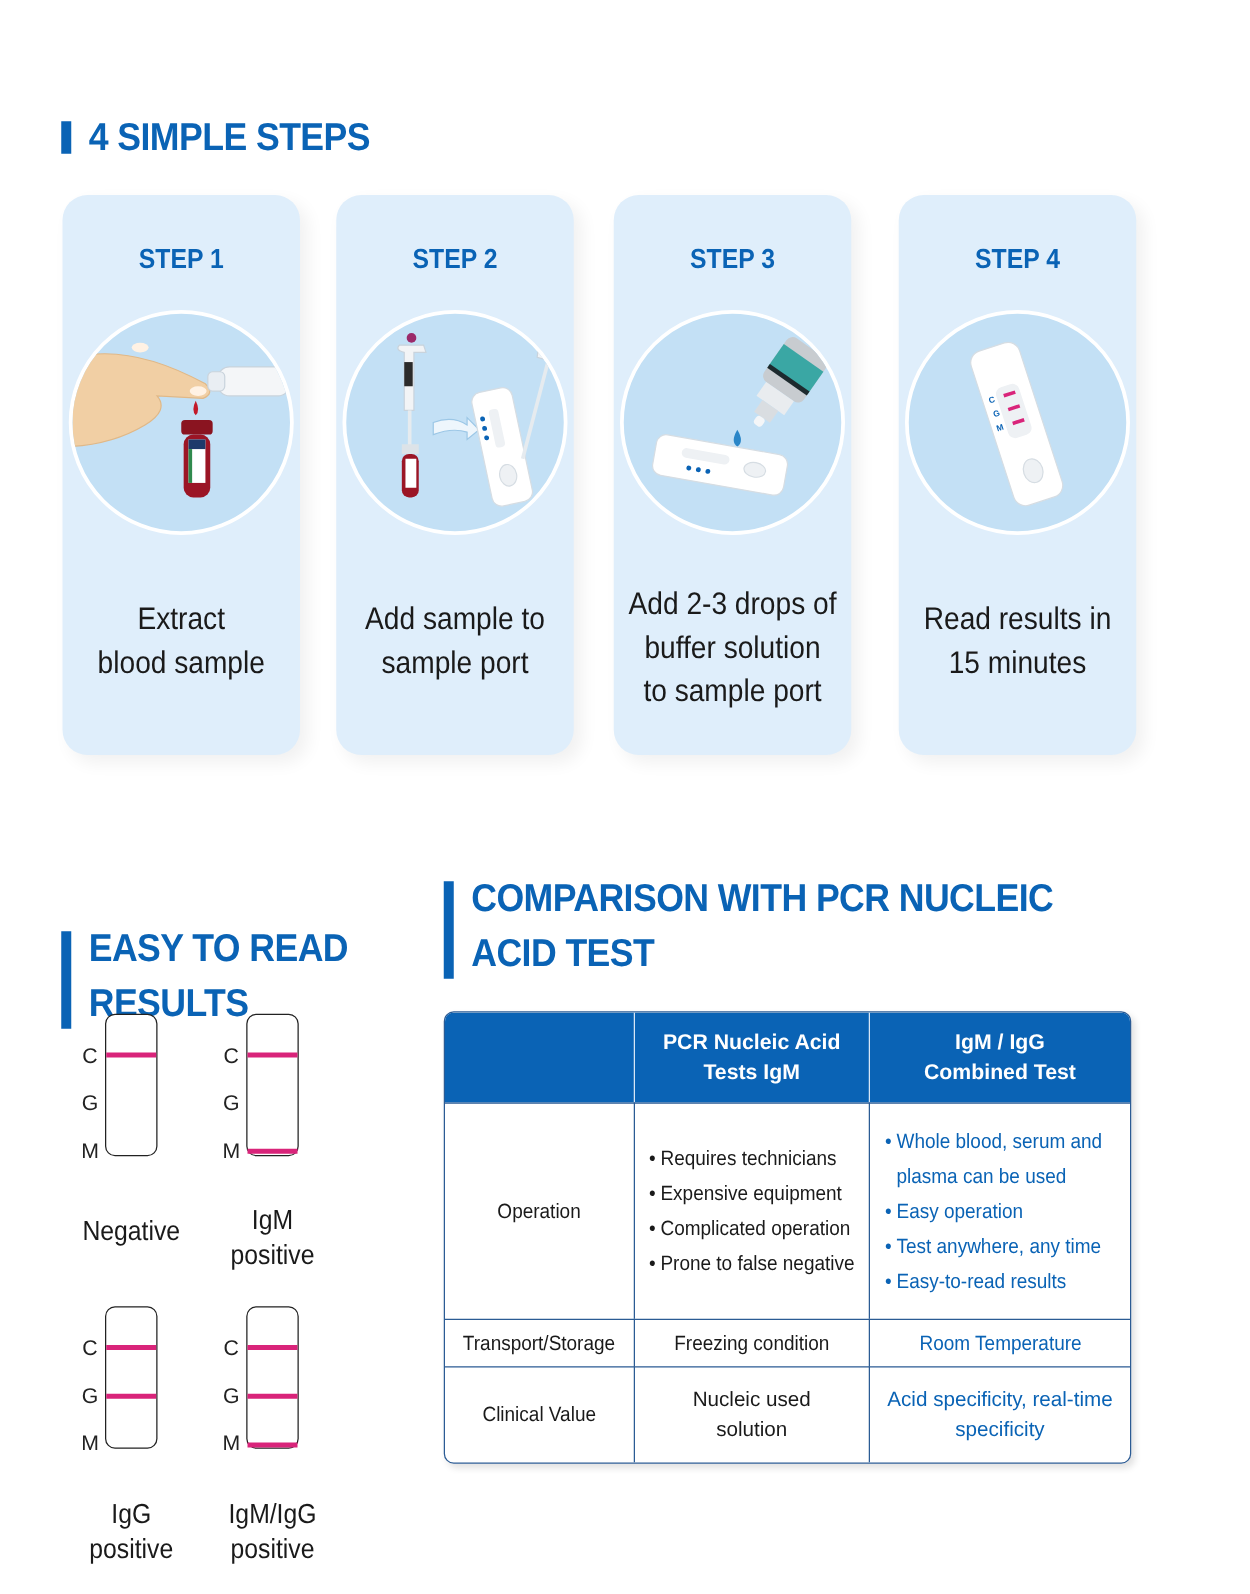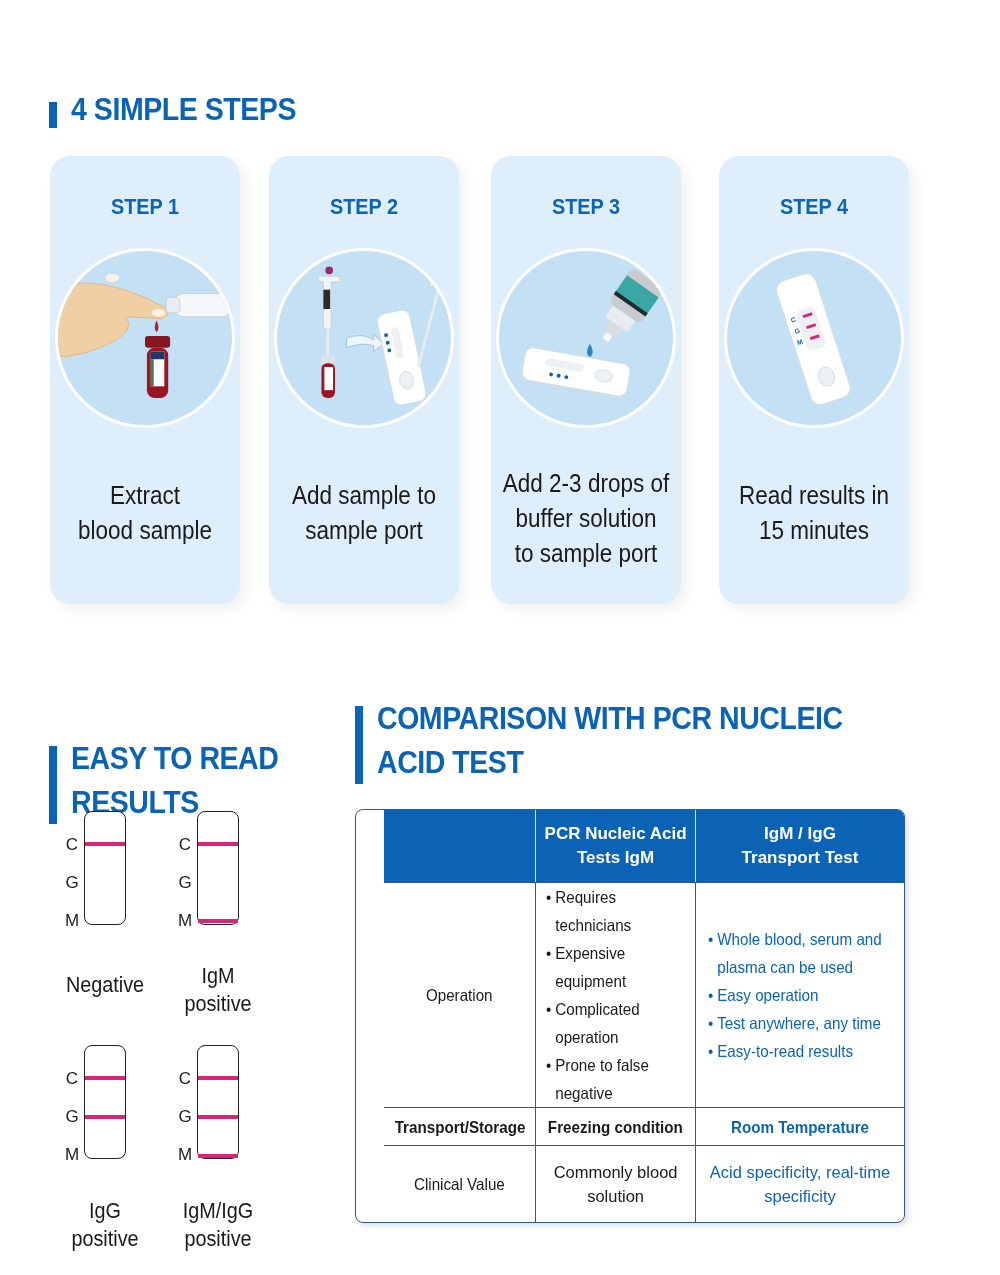--- a/index.html
+++ b/index.html
@@ -1,19 +1,19 @@
 <!DOCTYPE html>
 <html><head>
 <meta charset="utf-8">
 <style>
   * { box-sizing: border-box; margin: 0; padding: 0; }
   html, body { width: 1000px; height: 1275px; background: #ffffff; overflow: hidden; }
   body { position: relative; font-family: "Liberation Sans", sans-serif; color: #1a1a1a; }
 
-  .heading { position: absolute; display: flex; align-items: center; }
+  .heading { position: absolute; display: flex; align-items: flex-start; }
   .heading .bar { width: 8px; background: #0a63b5; margin-right: 14px; }
   .heading .txt { color: #0a63b5; font-weight: bold; font-size: 31px; letter-spacing: -0.5px; line-height: 44px; transform: scaleX(0.92); transform-origin: left center; white-space: nowrap; }
 
   #h-steps { left: 49px; top: 88px; height: 44px; }
   #h-steps .bar { height: 26px; margin-top: 9px; }
   #h-results { left: 49px; top: 737px; }
   #h-results .bar { height: 78px; margin-top: 8px; }
   #h-compare { left: 355px; top: 697px; }
   #h-compare .bar { height: 78px; margin-top: 8px; }
 
@@ -22,28 +22,28 @@
   .step-circle { position: absolute; top: 92px; left: 5px; width: 180px; height: 180px; border-radius: 50%; background: #c3e0f5; border: 3px solid #ffffff; overflow: hidden; }
   .step-circle svg { width: 100%; height: 100%; }
   .step-text { position: absolute; top: 322px; left: 0; width: 100%; text-align: center; font-size: 25px; line-height: 35px; color: #1a1a1a; transform: scaleX(0.9); }
   .step-text.three { top: 310px; }
 
   .strip { position: absolute; width: 42px; height: 114px; border: 1.5px solid #222; border-radius: 8px; background: #fff; }
   .strip .line { position: absolute; left: 0; width: 100%; height: 4px; background: #d9247a; }
   .lbl { position: absolute; font-size: 17px; color: #222; width: 14px; text-align: center; }
   .strip-caption { position: absolute; font-size: 22px; line-height: 28px; text-align: center; color: #1a1a1a; transform: scaleX(0.9); }
 
-  #cmp-table { position: absolute; left: 355px; top: 809px; width: 550px; border-collapse: separate; border-spacing: 0; border: 1.5px solid #2b5b94; border-radius: 8px; overflow: hidden; box-shadow: 3px 3px 6px rgba(0,0,0,0.12); padding-left: 28px; }
+  #cmp-table { position: absolute; left: 355px; top: 809px; width: 550px; border-collapse: separate; border-spacing: 0; border: 1.5px solid #2b5b94; border-radius: 8px; overflow: hidden; box-shadow: 3px 3px 6px rgba(0,0,0,0.12); }
   #cmp-table th { background: #0a63b5; color: #fff; font-weight: bold; font-size: 17px; line-height: 24px; height: 72px; text-align: center; border-right: 1.5px solid #d8e6f5; }
   #cmp-table th:last-child { border-right: none; }
   #cmp-table td { font-size: 16.5px; line-height: 24px; text-align: center; border-top: 1.5px solid #2b5b94; border-right: 1.5px solid #2b5b94; padding: 0 4px; }
   #cmp-table td:last-child { border-right: none; }
   #cmp-table td.blue { color: #0a63b5; }
   .col0 { width: 153px; } .col1 { width: 198px; } .col2 { width: 199px; }
-  .r1 td { height: 39px; } .r2 td { height: 39px; } .r3 td { height: 173px; } .r4 td { height: 38px; font-weight: bold; } .r5 td { height: 77px; }
+  .r1 td { height: 39px; } .r2 td { height: 39px; } .r3 td { height: 173px; } .r4 td { height: 38px; } .r5 td { height: 77px; }
   ul.bul { list-style: none; text-align: left; display: inline-block; }
   ul.bul li { position: relative; padding-left: 10px; line-height: 28px; }
   ul.bul li::before { content: "•"; position: absolute; left: 0; }
   td .sx { display: inline-block; transform: scaleX(0.92); }
 </style>
 </head>
 <body>
 
 <div class="heading" id="h-steps">
   <div class="bar"></div>
@@ -230,21 +230,21 @@
 <table id="cmp-table">
   <thead>
     <tr>
       <th class="col0"></th>
       <th class="col1">
         <div>PCR Nucleic Acid</div>
         <div>Tests IgM</div>
       </th>
       <th class="col2">
         <div>IgM / IgG</div>
-        <div>Transport Test</div>
+        <div>Combined Test</div>
       </th>
     </tr>
   </thead>
   <tbody>
     <tr class="r3">
       <td><span class="sx">Operation</span></td>
       <td>
         <ul class="bul sx">
           <li>Requires technicians</li>
           <li>Expensive equipment</li>
@@ -262,21 +262,21 @@
       </td>
     </tr>
     <tr class="r4">
       <td><span class="sx">Transport/Storage</span></td>
       <td><span class="sx">Freezing condition</span></td>
       <td class="blue"><span class="sx">Room Temperature</span></td>
     </tr>
     <tr class="r5">
       <td><span class="sx">Clinical Value</span></td>
       <td>
-        <div>Commonly blood</div>
+        <div>Nucleic used</div>
         <div>solution</div>
       </td>
       <td class="blue">
         <div>Acid specificity, real-time</div>
         <div>specificity</div>
       </td>
     </tr>
   </tbody>
 </table>
 

